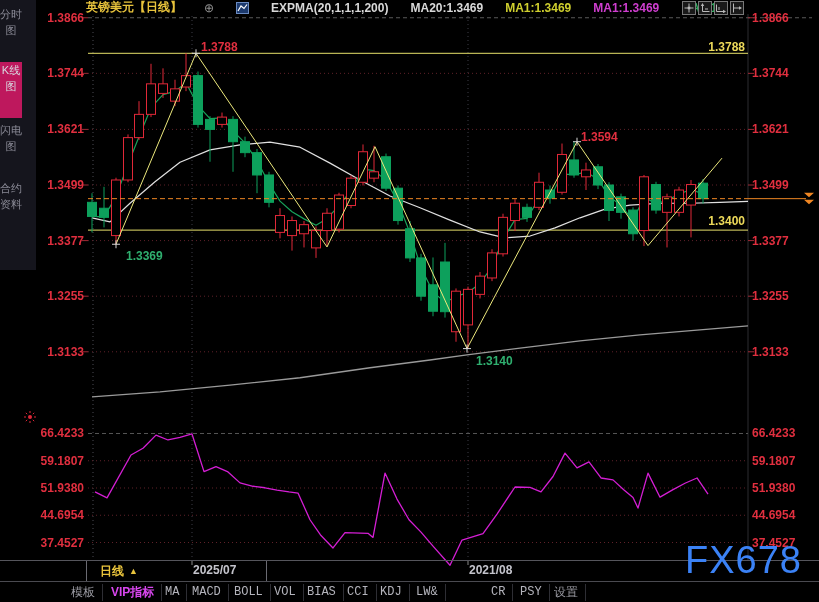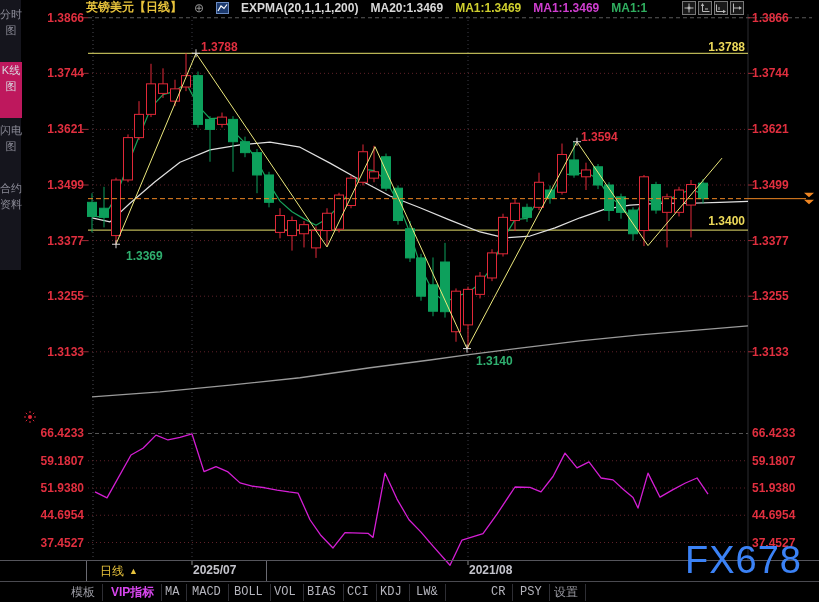--- a/index.html
+++ b/index.html
@@ -4,52 +4,52 @@
 <style>
   html,body{margin:0;padding:0;background:#000;}
   body{width:819px;height:602px;position:relative;overflow:hidden;
        font-family:"Liberation Sans",sans-serif;-webkit-font-smoothing:antialiased;}
   #app{position:absolute;inset:0;}
   #chart-svg{position:absolute;left:0;top:0;}
   svg text{font-family:"Liberation Sans",sans-serif;font-weight:700;font-size:12px;}
 
   
   #topbar{position:absolute;left:86px;top:0;height:15px;display:flex;align-items:center;
-          gap:12px;font-size:12px;font-weight:700;white-space:nowrap;z-index:5;}
+          gap:22px;font-size:12px;font-weight:700;white-space:nowrap;z-index:5;}
   .t-title{color:#e8c33c;}
   .t-plus{color:#8f8f8f;font-weight:400;font-size:12px;}
   .t-ind,.t-ma20{color:#d8d8d8;}
   .t-ma1y{color:#cfcf2e;}
   .t-ma1m{color:#cf3ecf;}
   .t-ma1g{color:#2fae5f;}
   #topright{position:absolute;left:682px;top:1px;display:flex;gap:2px;z-index:5;}
   .tr-btn{width:12px;height:12px;border:1px solid #787878;background:#191919;
           display:flex;align-items:center;justify-content:center;cursor:pointer;}
 
   
-  #sidebar{position:absolute;left:0;top:0;width:21px;height:270px;background:#15151d;z-index:5;}
+  #sidebar{position:absolute;left:0;top:0;width:36px;height:270px;background:#15151d;z-index:5;}
   .sb-tab{position:absolute;left:0;width:22px;text-align:center;color:#8a8a96;font-size:11px;
           line-height:16px;word-break:break-all;cursor:pointer;}
   .sb-tab.active{background:#be185d;color:#d8d8e0;}
 
   
   #rsi-icon{position:absolute;left:23px;top:410px;z-index:5;}
   #rsi-header{position:absolute;left:88px;top:409px;height:15px;display:flex;gap:9px;
               align-items:center;font-size:12px;font-weight:700;z-index:5;white-space:nowrap;}
   .r-name,.r-v1{color:#d8d8d8;}
   .r-v2{color:#cfcf2e;}
   .r-v3{color:#cf3ecf;}
 
   
   #axis-row{position:absolute;left:0;top:560px;width:819px;height:22px;
             border-top:1px solid #55555c;border-bottom:1px solid #4a4a50;box-sizing:border-box;z-index:4;}
   #period-box{position:absolute;left:86px;top:0;width:181px;height:20px;
               border-left:1px solid #6a6a72;border-right:1px solid #6a6a72;box-sizing:border-box;
               display:flex;align-items:center;padding-left:13px;gap:5px;cursor:pointer;}
-  .p-label{color:#e8c33c;font-size:12px;font-weight:400;}
+  .p-label{color:#e8c33c;font-size:12px;font-weight:700;}
   .p-arrow{color:#e8c33c;font-size:9px;}
   .x-tick{position:absolute;top:2px;font-size:12px;font-weight:700;color:#c4c4cc;}
 
   
   #toolbar{position:absolute;left:0;top:582px;width:819px;height:20px;z-index:5;}
   .tb{position:absolute;top:2px;height:17px;line-height:17px;padding:0 7px;font-size:12px;
       color:#9a9aa2;cursor:pointer;border-right:1px solid #2e2e34;}
   .tb.mono{font-family:"Liberation Mono",monospace;color:#b4b4bc;}
   .tb.active{background:#4e4e58;color:#f0f0f0;margin-top:32px;}
   .tb.vip{color:#d946ef;font-weight:700;}

